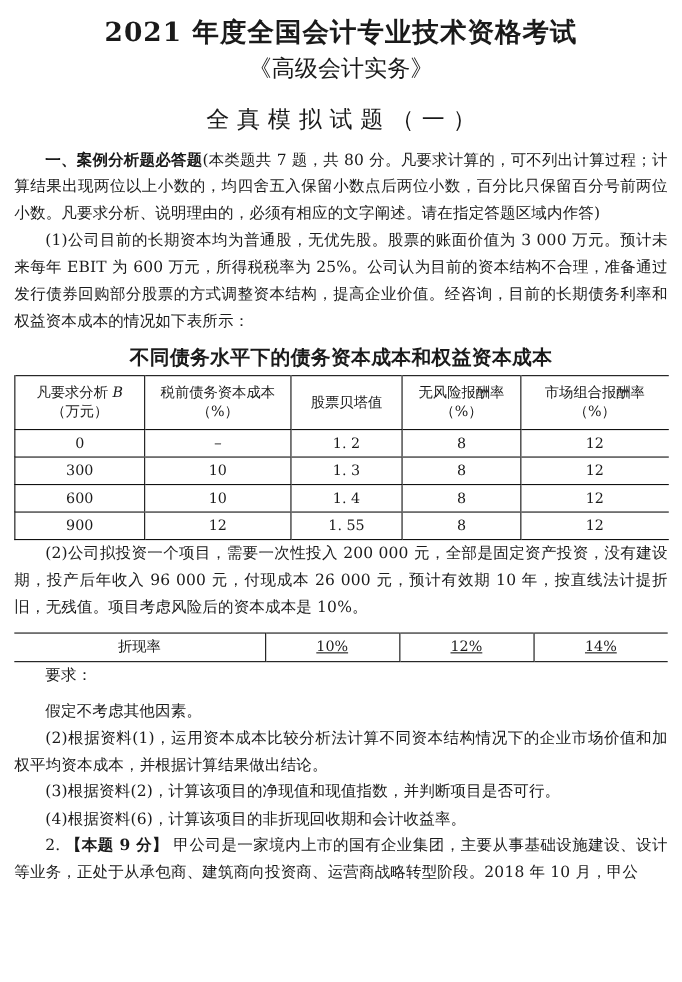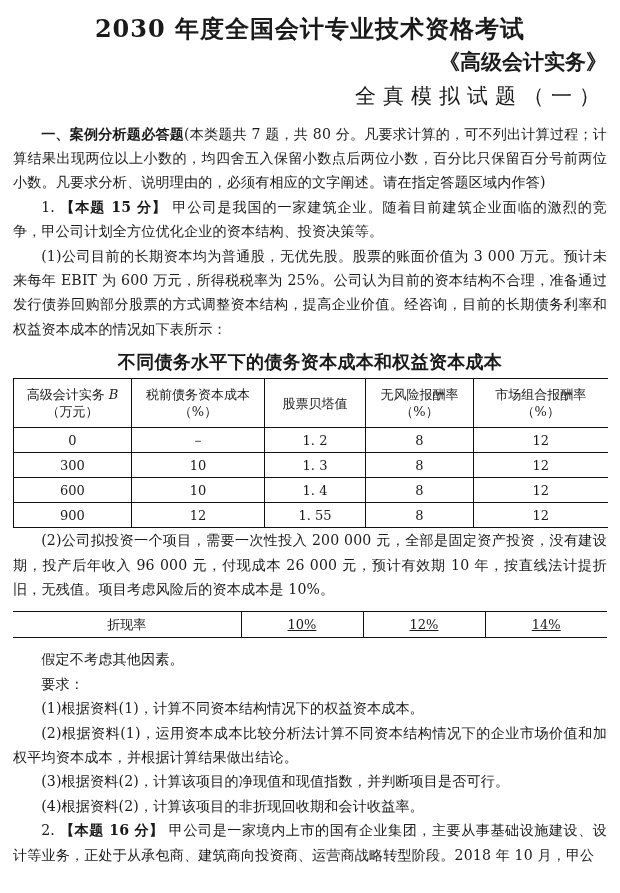--- a/index.html
+++ b/index.html
@@ -27,33 +27,33 @@
   .title-1 {
     text-align: center;
     font-size: 24px;
     font-weight: bold;
     letter-spacing: 1px;
     margin: 14px 0 0 0;
     line-height: 1.25;
     white-space: nowrap;
   }
   .title-2 {
-    text-align: right;
+    text-align: center;
     font-size: 21px;
-    font-weight: bold;
+    font-weight: normal;
     margin: 5px 0 0 0;
     line-height: 1.25;
     white-space: nowrap;
   }
   .title-3 {
-    text-align: right;
+    text-align: center;
     font-size: 21px;
     font-weight: normal;
     letter-spacing: 7px;
-    margin: 8px 0 0 0;
+    margin: 20px 0 0 0;
     line-height: 1.3;
     white-space: nowrap;
     text-indent: 7px;
   }
 
   
   .para {
     font-size: 14.1px;
     line-height: 24.4px;
     text-align: justify;
@@ -115,50 +115,45 @@
   .tbl-disc td + td { border-left: 1px solid #111; text-decoration: underline; }
 
   .after-tbl1 { }
   .after-tbl2 { margin-top: 9px; }
 </style>
 </head>
 <body>
 
 <div class="page">
 
-  <h1 class="title-1">2030 年度全国会计专业技术资格考试</h1>
+  <h1 class="title-1">2021 年度全国会计专业技术资格考试</h1>
   <h2 class="title-2">《高级会计实务》</h2>
   <h3 class="title-3">全真模拟试题（一）</h3>
 
   <p class="para indent2 block-sec1">
     <span class="bold">一、</span><span class="bold">案例分析题必答题</span><span>(本类题共 7 题，共 80 分。凡要求计算的，可不列出计算过程；计算结果出现两位以上小数的，均四舍五入保留小数点后两位小数，百分比只保留百分号前两位小数。凡要求分析、说明理由的，必须有相应的文字阐述。请在指定答题区域内作答)</span>
   </p>
 
-  <p class="para indent2 block-q1">
-    <span>1.</span>
-    <span class="bold">【本题 15 分】</span>
-    <span>甲公司是我国的一家建筑企业。随着目前建筑企业面临的激烈的竞争，甲公司计划全方位优化企业的资本结构、投资决策等。</span>
-  </p>
 
   <p class="para indent2">(1)公司目前的长期资本均为普通股，无优先股。股票的账面价值为 3 000 万元。预计未来每年 EBIT 为 600 万元，所得税税率为 25%。公司认为目前的资本结构不合理，准备通过发行债券回购部分股票的方式调整资本结构，提高企业价值。经咨询，目前的长期债务利率和权益资本成本的情况如下表所示：</p>
 
   <div class="tbl-caption">不同债务水平下的债务资本成本和权益资本成本</div>
 
   <table class="tbl-cost">
     <colgroup>
       <col style="width:118px">
       <col style="width:133px">
       <col style="width:101px">
       <col style="width:108px">
       <col style="width:134px">
     </colgroup>
     <tbody>
       <tr class="hdr">
         <td>
-          <span>高级会计实务 </span><span class="ital">B</span><br>
+          <span>凡要求分析 </span><span class="ital">B</span><br>
           <span>（万元）</span>
         </td>
         <td>
           <span>税前债务资本成本</span><br>
           <span>（%）</span>
         </td>
         <td>
           <span>股票贝塔值</span>
         </td>
         <td>
@@ -213,26 +208,25 @@
     <tbody>
       <tr>
         <td>折现率</td>
         <td>10%</td>
         <td>12%</td>
         <td>14%</td>
       </tr>
     </tbody>
   </table>
 
+  <p class="para indent2">要求：</p>
   <p class="para indent2 after-tbl2">假定不考虑其他因素。</p>
-  <p class="para indent2">要求：</p>
-  <p class="para indent2">(1)根据资料(1)，计算不同资本结构情况下的权益资本成本。</p>
   <p class="para indent2">(2)根据资料(1)，运用资本成本比较分析法计算不同资本结构情况下的企业市场价值和加权平均资本成本，并根据计算结果做出结论。</p>
   <p class="para indent2">(3)根据资料(2)，计算该项目的净现值和现值指数，并判断项目是否可行。</p>
-  <p class="para indent2">(4)根据资料(2)，计算该项目的非折现回收期和会计收益率。</p>
+  <p class="para indent2">(4)根据资料(6)，计算该项目的非折现回收期和会计收益率。</p>
 
   <p class="para indent2">
     <span>2.</span>
-    <span class="bold">【本题 16 分】</span>
+    <span class="bold">【本题 9 分】</span>
     <span>甲公司是一家境内上市的国有企业集团，主要从事基础设施建设、设计等业务，正处于从承包商、建筑商向投资商、运营商战略转型阶段。2018 年 10 月，甲公</span>
   </p>
 
 </div>
 
 </body></html>

